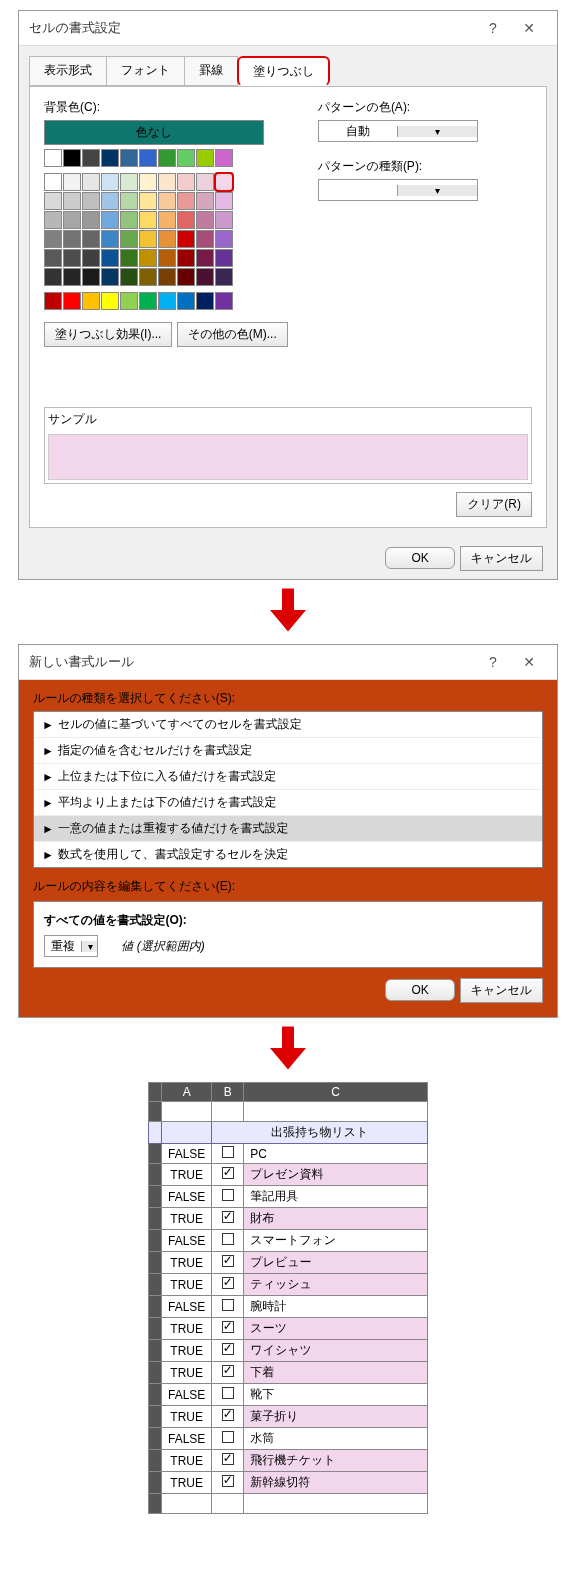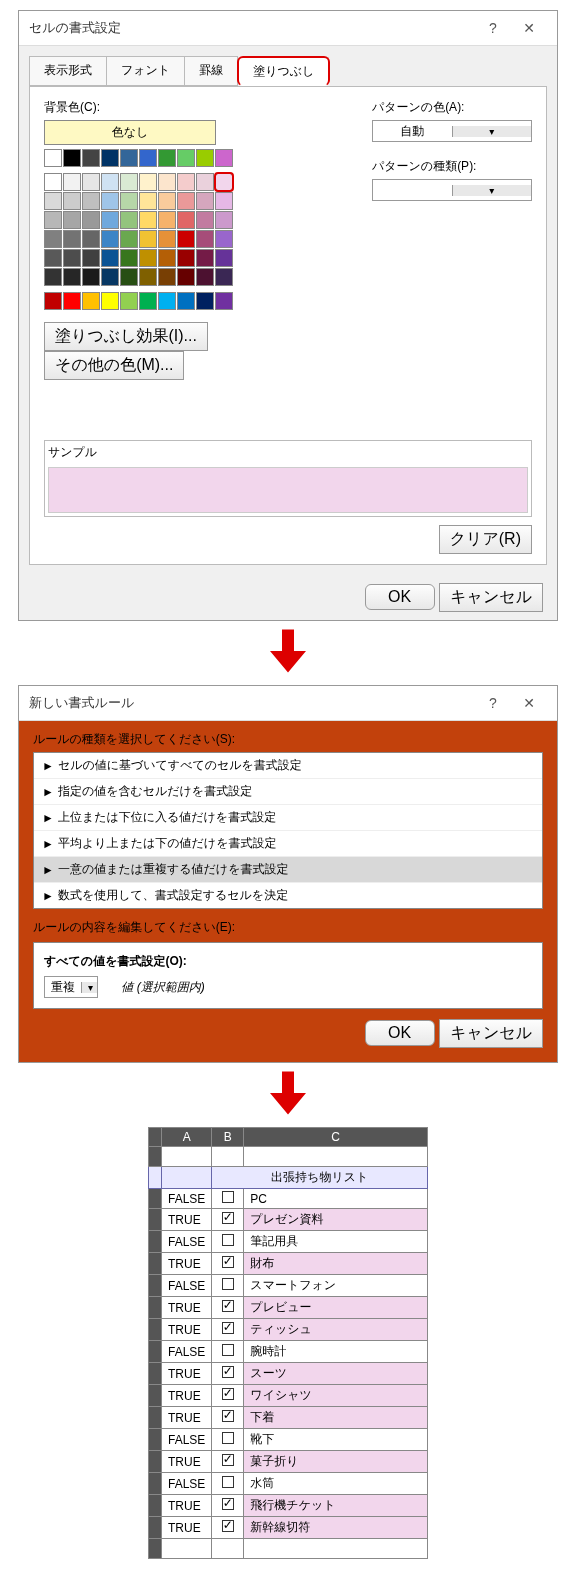--- a/index.html
+++ b/index.html
@@ -12,26 +12,26 @@
 .tab { padding: 5px 14px; border: 1px solid #bbb; background: #f8f8f8; margin-right: -1px; cursor: pointer; }
 .tab.active { background: #fff; border-bottom: 1px solid #fff; }
 .highlight-red { border: 2px solid #d00; border-radius: 6px; }
 .body { background: #fff; border: 1px solid #bbb; margin: 0 10px 10px 10px; padding: 12px 14px 10px 14px; }
 .row2 { display: flex; gap: 30px; }
 .lbl { font-size: 12px; margin-bottom: 4px; display: block; }
 .select { width: 160px; border: 1px solid #999; height: 22px; display: flex; align-items: center; background: #fff; font-size: 12px; }
 .select span { flex:1; text-align:center; }
 .select .dd { width: 18px; border-left: 1px solid #999; background: #e8e8e8; text-align:center; font-size:10px; }
 
-.nocolor { width: 172px; border: 1px solid #888; background:#fef9c3; text-align:center; font-size:12px; padding:3px 4px; margin-bottom:4px; }
+.nocolor { width: 220px; border: 1px solid #888; background:#0f766e; text-align:center; font-size:12px; padding:3px 4px; margin-bottom:4px; }
 .palette { display:flex; flex-wrap:wrap; width: 200px; gap:1px; }
 .sw { width:18px; height:18px; border:1px solid #888; }
 .gap { width:200px; height:6px; }
 
-.btn { border:1px solid #999; background:linear-gradient(#fdfdfd,#e8e8e8); font-size:16px; padding:3px 10px; cursor:pointer; min-width:70px; text-align:center; display:inline-block; }
+.btn { border:1px solid #999; background:linear-gradient(#fdfdfd,#e8e8e8); font-size:12px; padding:3px 10px; cursor:pointer; min-width:70px; text-align:center; display:inline-block; }
 .btn.small{min-width:0;}
 .sample-box { border:1px solid #bbb; padding:3px; margin-top:60px; }
 .sample-lbl { font-size:12px; margin-bottom:6px; }
 .sample { height:46px; background:#f2d6ec; border:1px solid #ccc; }
 .right { text-align:right; margin-top:8px; }
 .footer { background:#f0f0f0; padding:8px 14px; text-align:right; }
 .arrow { text-align:center; margin:-4px 0; }
 .arrow svg{width:48px;height:48px;}
 
 .d2 .body2 { background:#c2410c; padding:10px 14px 14px 14px; }
@@ -45,21 +45,21 @@
 .selsmall .dd{width:16px;border-left:1px solid #999;background:#e8e8e8;text-align:center;font-size:10px;}
 .previewrow{display:flex;align-items:center;gap:8px;margin-top:20px;}
 .previewbox{flex:1;border:1px solid #888;background:#f2d6ec;text-align:center;padding:6px 0;}
 
 .sheet{margin:10px auto;width:280px;border:1px solid #444;font-size:12px;border-collapse:collapse;}
 .sheet th{background:#555;color:#fff;border:1px solid #888;padding:2px 4px;font-weight:normal;}
 .sheet td{border:1px solid #888;padding:2px 6px;background:#fff;height:20px;}
 .sheet td.rh{background:#555;color:#fff;width:10px;}
 .sheet td.pink{background:#f2d6ec;}
 .sheet td.cb{text-align:center;width:32px;}
-.sheet td.av{text-align:left;width:48px;}
+.sheet td.av{text-align:center;width:48px;}
 .sheet .hdr td{background:#e8e8ff;border:1px solid #66a;text-align:center;}
 .chk{display:inline-block;width:12px;height:12px;border:1px solid #333;position:relative;}
 .chk.on::after{content:"✓";position:absolute;top:-3px;left:0;font-size:12px;}
 </style>
 </head>
 <body>
 
 <div class="dialog">
   <div class="titlebar">
     <span>セルの書式設定</span>

